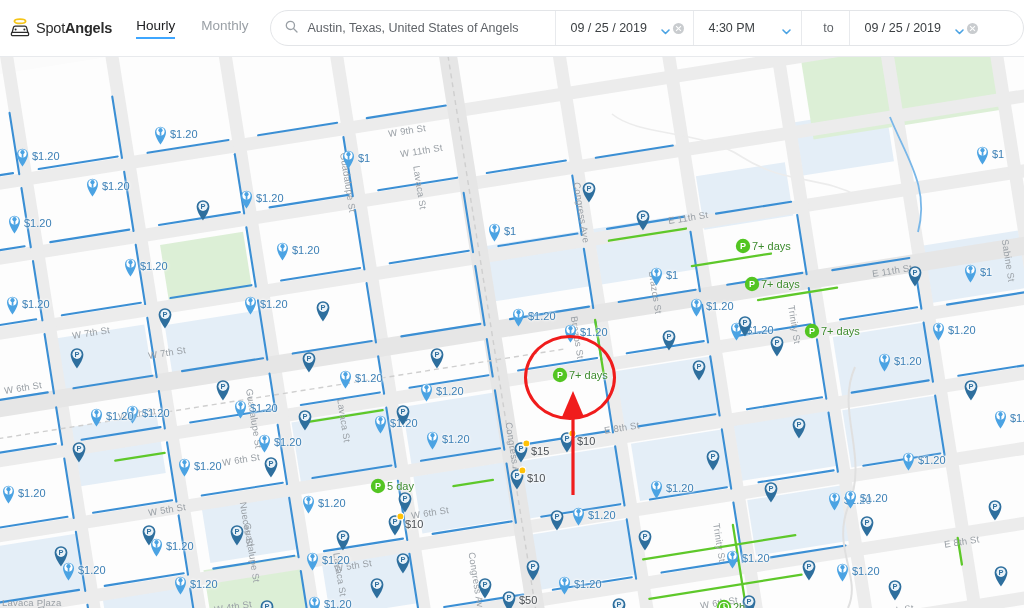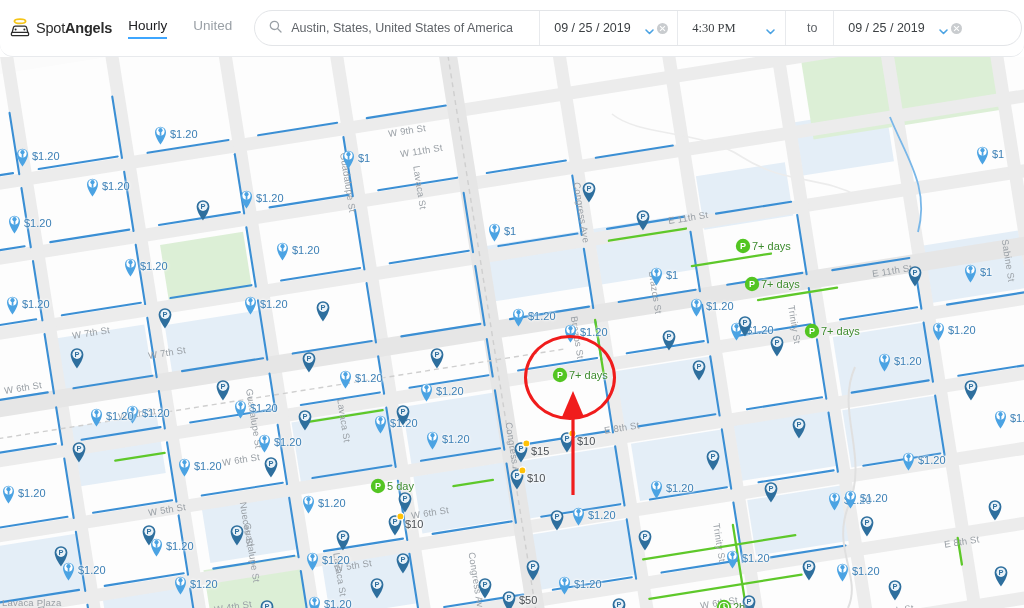--- a/index.html
+++ b/index.html
@@ -12,28 +12,27 @@
   }
 
   
   .header {
     position: absolute; top: 0; left: 0;
     width: 1024px; height: 57px;
     background: #ffffff;
     border-bottom: 1px solid #e8eaed;
     display: flex; align-items: center;
     z-index: 50;
-    border-radius: 13px;
   }
   .brand { display: flex; align-items: center; margin-left: 9px; gap: 5px; }
   .brand-logo { width: 22px; height: 22px; position: relative; display:block; }
   .brand-name { font-size: 14.5px; color: #2b2b2b; letter-spacing: -0.2px; white-space: nowrap; }
   .brand-name b { font-weight: 700; }
 
-  .navtabs { display: flex; align-items: flex-end; gap: 26px; margin-left: 16px; }
+  .navtabs { display: flex; align-items: flex-end; gap: 26px; margin-left: 24px; }
   .navtab {
     font-size: 13.5px; color: #9aa0a6; padding-bottom: 4px;
     border-bottom: 2px solid transparent; cursor: pointer; white-space: nowrap;
   }
   .navtab.active { color: #202124; border-bottom-color: #3ea6ff; }
 
   .searchbar {
     margin-left: 22px;
     width: 768px; height: 36px;
     border: 1px solid #e3e5e8; border-radius: 18px;
@@ -46,21 +45,21 @@
     padding-left: 14px; width: 284px; height: 100%;
   }
   .sb-search .txt { font-size: 12.5px; color: #5f6368; white-space: nowrap; }
   .sb-cell {
     height: 100%; display: flex; align-items: center;
     border-left: 1px solid #e8eaed; padding: 0 9px 0 14px;
     position: relative;
   }
   .sb-cell .val { font-size: 12.5px; color: #3c4043; white-space: nowrap; }
   .sb-date { width: 138px; justify-content: space-between; }
-  .sb-time { width: 108px; justify-content: space-between; font-family: Liberation Serif, serif; }
+  .sb-time { width: 108px; justify-content: space-between; }
   .sb-to { width: 48px; justify-content: center; border-left: 1px solid #e8eaed; }
   .sb-to .val { color: #5f6368; }
   .chev { width: 11px; height: 11px; display:block; flex: 0 0 auto; }
   .clr {
     width: 11px; height: 11px; border-radius: 50%;
     background: #c9cccf; display:inline-block; position: relative;
     margin-left: 1px; flex: 0 0 auto;
   }
   .clr::before, .clr::after {
     content: ""; position: absolute; left: 2px; top: 5px;
@@ -128,33 +127,33 @@
         <rect x="2.4" y="15.3" width="17.2" height="3.4" rx="1.3" fill="#ffffff" stroke="#2b2b2b" stroke-width="1.3"></rect>
         <circle cx="6.6" cy="12.6" r="1" fill="#2b2b2b"></circle>
         <circle cx="15.4" cy="12.6" r="1" fill="#2b2b2b"></circle>
       </svg>
     </span>
     <span class="brand-name"><span>Spot</span><b>Angels</b></span>
   </div>
 
   <div class="navtabs">
     <div class="navtab active">Hourly</div>
-    <div class="navtab">United</div>
+    <div class="navtab">Monthly</div>
   </div>
 
   <div class="searchbar">
 
     <div class="sb-search">
       <span>
         <svg width="13" height="13" viewBox="0 0 13 13">
           <circle cx="5.4" cy="5.4" r="4.1" fill="none" stroke="#9aa0a6" stroke-width="1.3"></circle>
           <line x1="8.5" y1="8.5" x2="12" y2="12" stroke="#9aa0a6" stroke-width="1.3" stroke-linecap="round"></line>
         </svg>
       </span>
-      <span class="txt" title="Search a city or address">Austin, States, United States of America</span>
+      <span class="txt" title="Search a city or address">Austin, Texas, United States of Angels</span>
     </div>
 
     <div class="sb-cell sb-date">
       <span class="val">09 / 25 / 2019</span>
       <span class="dcluster">
         <span class="chev">
           <svg width="11" height="11" viewBox="0 0 11 11">
               <polyline points="2,4 5.5,7.5 9,4" fill="none" stroke="#4ba3e3" stroke-width="1.6" stroke-linecap="round" stroke-linejoin="round"></polyline>
             </svg>
         </span>

